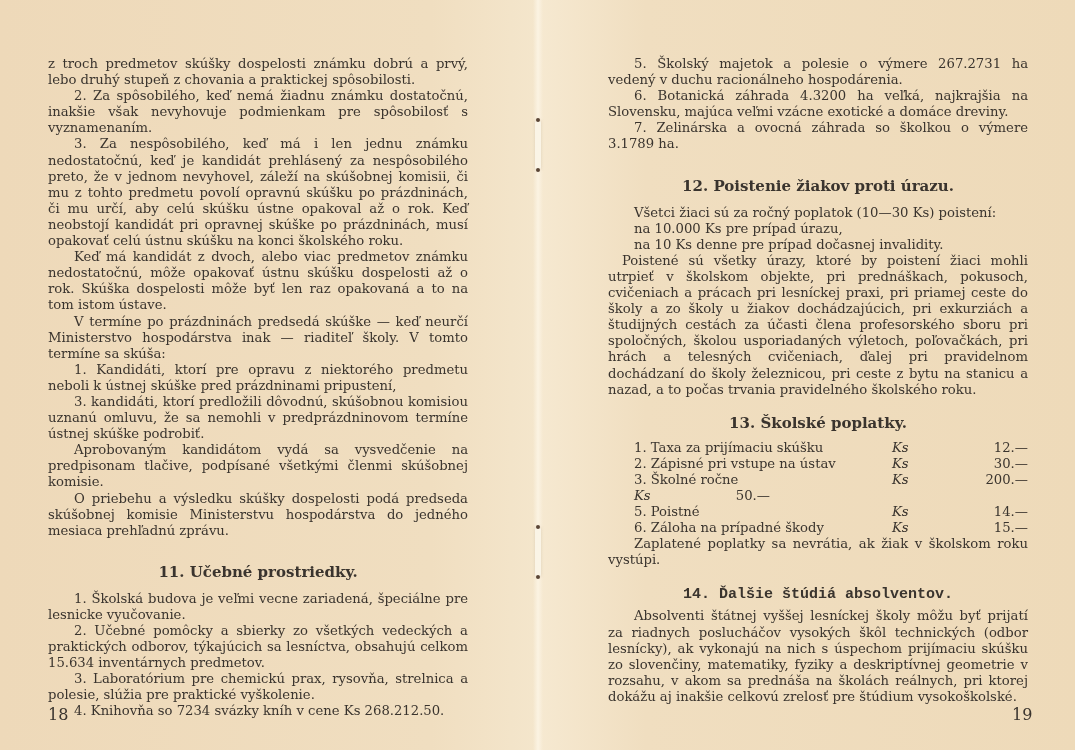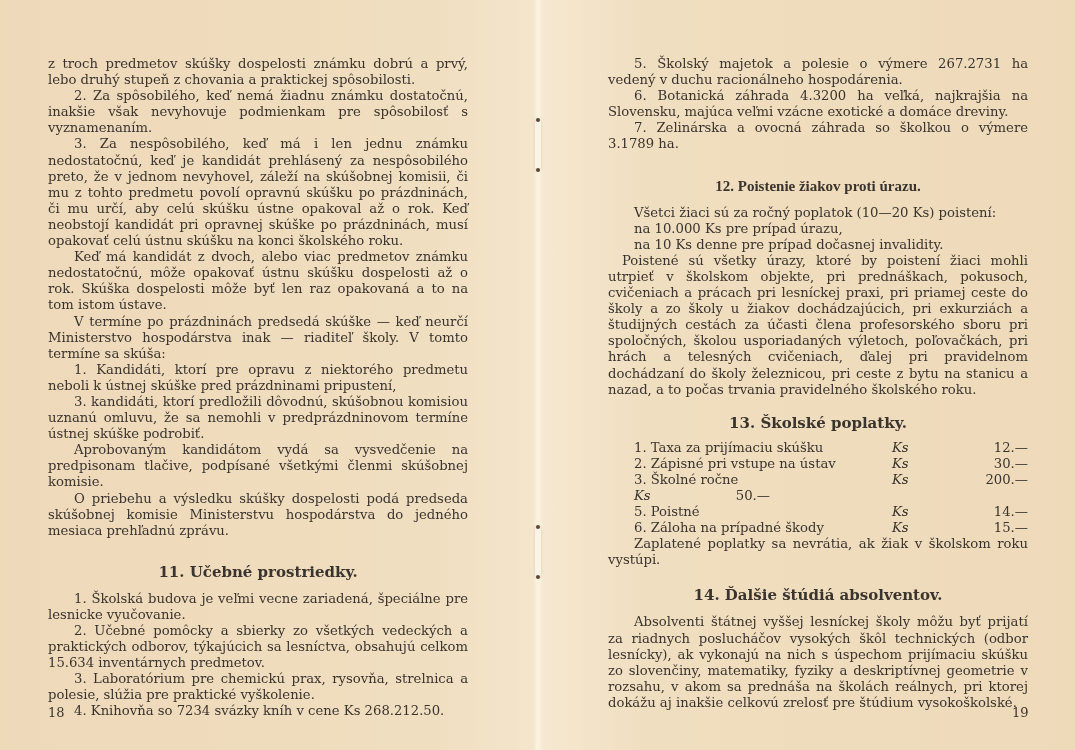--- a/index.html
+++ b/index.html
@@ -19,28 +19,28 @@
   .staple::before, .staple::after { content:""; position:absolute; left:1px; width:4px; height:4px; border-radius:2px; background:#5a4536; }
   .staple::before { top:-2px; } .staple::after { bottom:-2px; }
   .text { position:absolute; font-size:13.2px; line-height:16.1px; text-align:justify; }
   .left-text { left:48px; top:56px; width:420px; }
   .right-text { left:608px; top:56px; width:420px; }
   p { margin:0; text-indent:0; }
   .ind { text-indent:26px; }
   .ind2 { padding-left:26px; }
   h2 { margin:0; font-size:15px; font-weight:bold; text-align:center; line-height:18px; }
   .h-left { margin:24px 0 10px 0; }
-  .h-r12 { margin:24px 0 10px 0;font-family:Liberation Serif, serif; }
+  .h-r12 { margin:24px 0 10px 0; }
   .h-r13 { margin:16px 0 8px 0; }
-  .h-r14 { margin:18px 0 10px 0; }
+  .h-r14 { margin:18px 0 4px 0;font-family:Liberation Mono, monospace; }
   .fee-row { display:flex; padding-left:26px; }
   .fee-row .lbl { flex:1; }
   .fee-row .cur { width:44px;font-style:italic; }
   .fee-row .amt { width:48px; text-align:right;margin-left:44px; }
-  .pnum { position:absolute; font-size:13px; top:705px; }
+  .pnum { position:absolute; font-size:16px; top:705px; }
 </style>
 </head>
 <body>
 
 <div class="page page-left"></div>
 <div class="page page-right"></div>
 <div class="gutter"></div>
 <div class="staple" style="top:120px"></div>
 <div class="staple" style="top:527px"></div>
 
@@ -60,21 +60,21 @@
   <p class="ind">3. Laboratórium pre chemickú prax, rysovňa, strelnica a polesie, slúžia pre praktické vyškolenie.</p>
   <p class="ind">4. Knihovňa so 7234 svázky kníh v cene Ks 268.212.50.</p>
 </div>
 <div class="pnum" style="left:48px">18</div>
 
 <div class="text right-text">
   <p class="ind">5. Školský majetok a polesie o výmere 267.2731 ha vedený v duchu racionálneho hospodárenia.</p>
   <p class="ind">6. Botanická záhrada 4.3200 ha veľká, najkrajšia na Slovensku, majúca veľmi vzácne exotické a domáce dreviny.</p>
   <p class="ind">7. Zelinárska a ovocná záhrada so školkou o výmere 3.1789 ha.</p>
   <h2 class="h-r12">12. Poistenie žiakov proti úrazu.</h2>
-  <p class="ind2">Všetci žiaci sú za ročný poplatok (10—20 Ks) poistení:</p>
+  <p class="ind2">Všetci žiaci sú za ročný poplatok (10—30 Ks) poistení:</p>
   <p class="ind2">na 10.000 Ks pre prípad úrazu,</p>
   <p class="ind2">na 10 Ks denne pre prípad dočasnej invalidity.</p>
   <p style="text-indent:14px">Poistené sú všetky úrazy, ktoré by poistení žiaci mohli utrpieť v školskom objekte, pri prednáškach, pokusoch, cvičeniach a prácach pri lesníckej praxi, pri priamej ceste do školy a zo školy u žiakov dochádzajúcich, pri exkurziách a študijných cestách za účasti člena profesorského sboru pri spoločných, školou usporiadaných výletoch, poľovačkách, pri hrách a telesných cvičeniach, ďalej pri pravidelnom dochádzaní do školy železnicou, pri ceste z bytu na stanicu a nazad, a to počas trvania pravidelného školského roku.</p>
   <h2 class="h-r13">13. Školské poplatky.</h2>
   <div>
     <div class="fee-row">
         <span class="lbl">1. Taxa za prijímaciu skúšku</span>
         <span class="cur">Ks</span>
         <span class="amt">12.—</span>
       </div>

